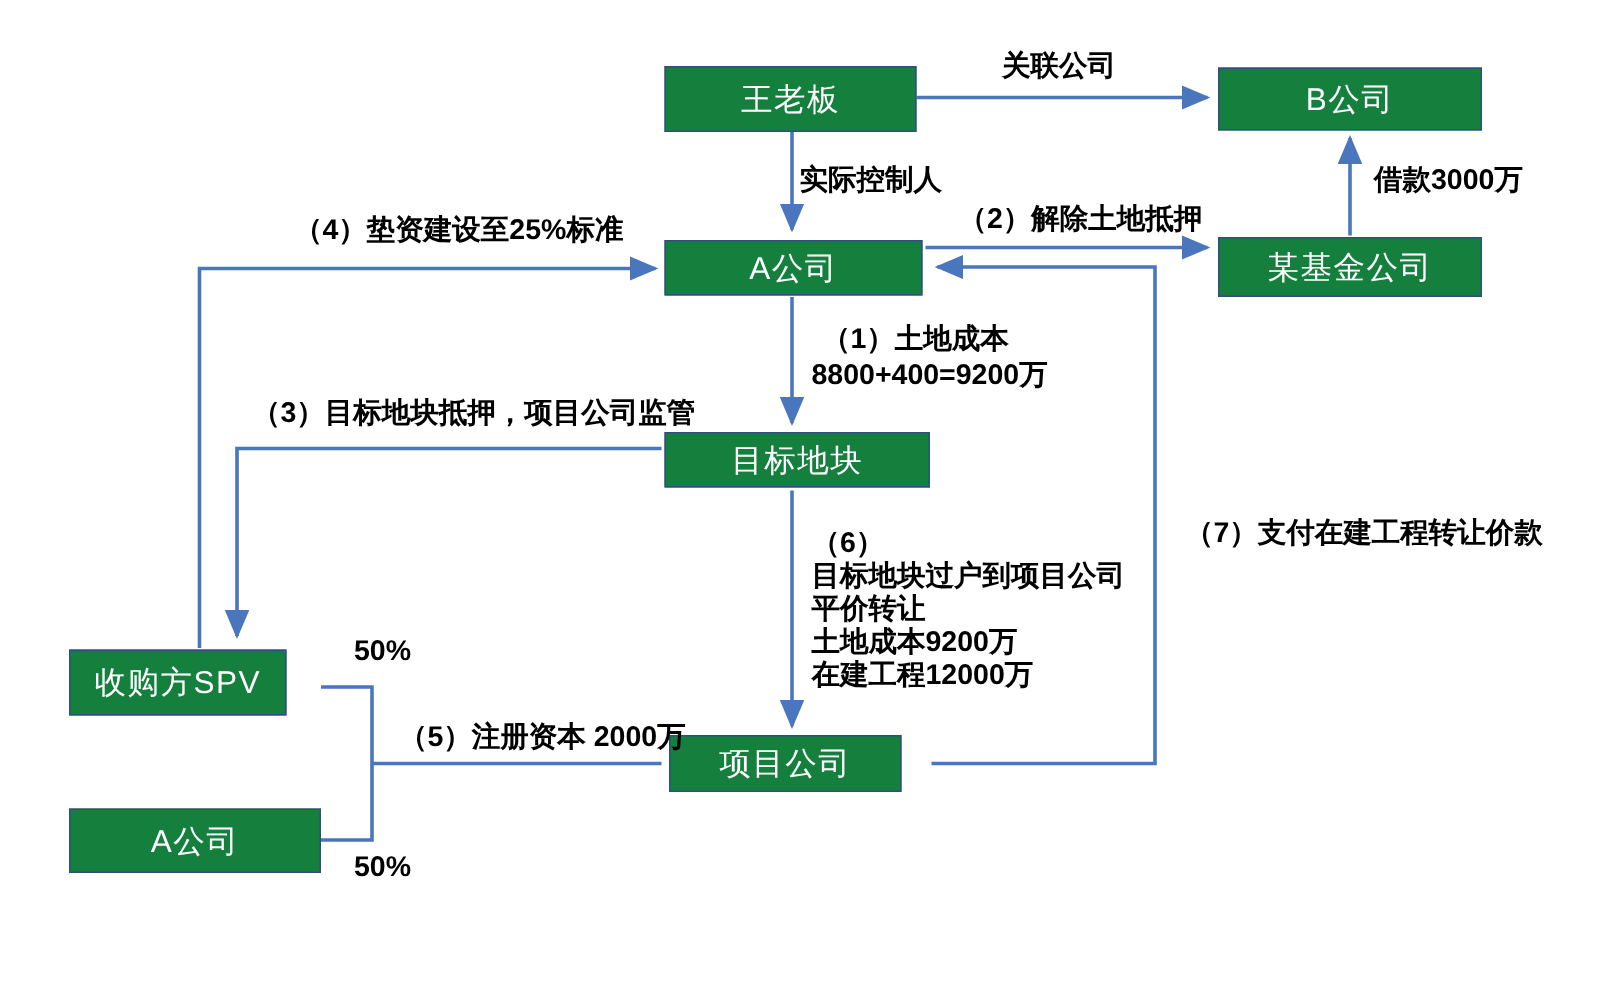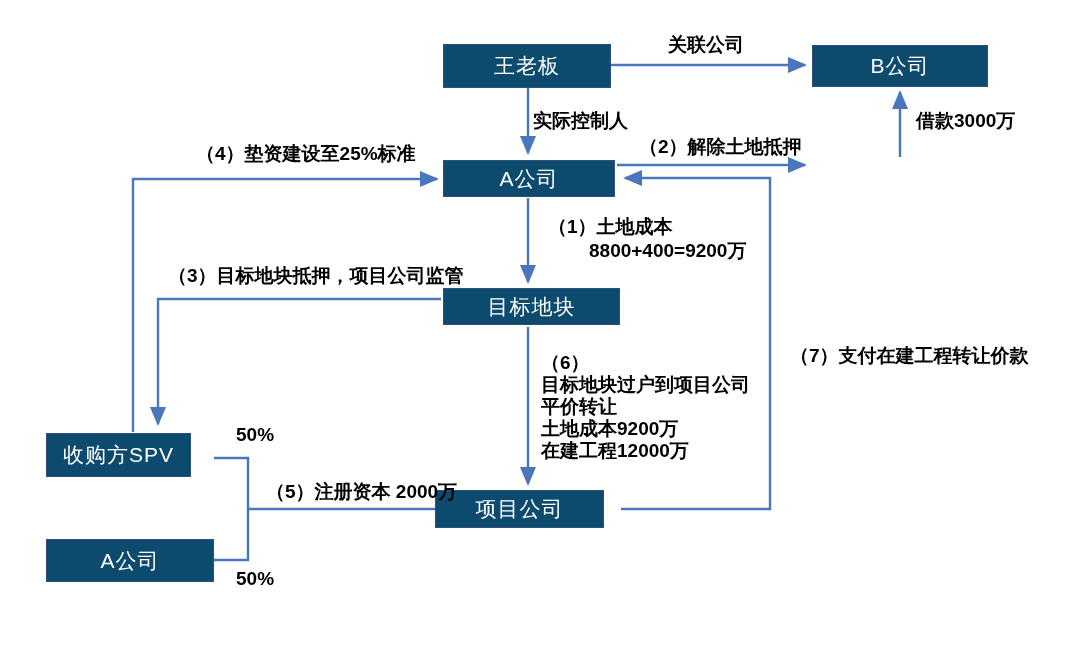--- a/index.html
+++ b/index.html
@@ -22,21 +22,21 @@
     position: absolute;
     left: 0;
     top: 0;
     width: 1080px;
     height: 670px;
     pointer-events: none;
   }
   .node {
     position: absolute;
     box-sizing: border-box;
-    background: #0c4a6e;
+    background: #15803d;
     border: 1px solid #2f4f80;
     color: #ffffff;
     display: flex;
     align-items: center;
     justify-content: center;
     font-size: 21px;
     font-weight: 400;
     letter-spacing: 1px;
     white-space: nowrap;
     z-index: 3;
@@ -97,52 +97,55 @@
   </div>
 
   <div class="node" style="left:812px; top:45px; width:176px; height:42px;">
     <span>B公司</span>
   </div>
 
   <div class="node" style="left:443px; top:160px; width:172px; height:37px;">
     <span>A公司</span>
   </div>
 
+  <div class="node" style="left:812px; top:158px; width:176px; height:40px;">
+    <span>某基金公司</span>
+  </div>
 
   <div class="node" style="left:443px; top:288px; width:177px; height:37px;">
     <span>目标地块</span>
   </div>
 
   <div class="node" style="left:46px; top:433px; width:145px; height:44px;">
     <span>收购方SPV</span>
   </div>
 
   <div class="node" style="left:46px; top:539px; width:168px; height:43px;">
     <span>A公司</span>
   </div>
 
-  <div class="node" style="left:435px; top:490px; width:169px; height:38px;">
+  <div class="node" style="left:446px; top:490px; width:155px; height:38px;">
     <span>项目公司</span>
   </div>
 
   <div class="lbl" style="left:668px; top:34px;">关联公司</div>
 
   <div class="lbl" style="left:533px; top:110px;">实际控制人</div>
 
   <div class="lbl" style="left:916px; top:110px;">借款3000万</div>
 
   <div class="lbl" style="left:639px; top:136px;">（2）解除土地抵押</div>
 
   <div class="lbl" style="left:196px; top:143px;">（4）垫资建设至25%标准</div>
 
   <div class="lbl" style="left:168px; top:265px;">（3）目标地块抵押，项目公司监管</div>
 
   <div class="lbl" style="left:548px; top:216px;">（1）土地成本</div>
 
-  <div class="lbl" style="left:541px; top:240px;margin-left:48px;">8800+400=9200万</div>
+  <div class="lbl" style="left:541px; top:240px;">8800+400=9200万</div>
 
   <div class="lbl" style="left:266px; top:481px;">（5）注册资本 2000万</div>
 
   <div class="lbl multi" style="left:541px; top:352px;">（6）
 目标地块过户到项目公司
 平价转让
 土地成本9200万
 在建工程12000万</div>
 
   <div class="lbl" style="left:790px; top:310px;margin-top:35px;">（7）支付在建工程转让价款</div>

